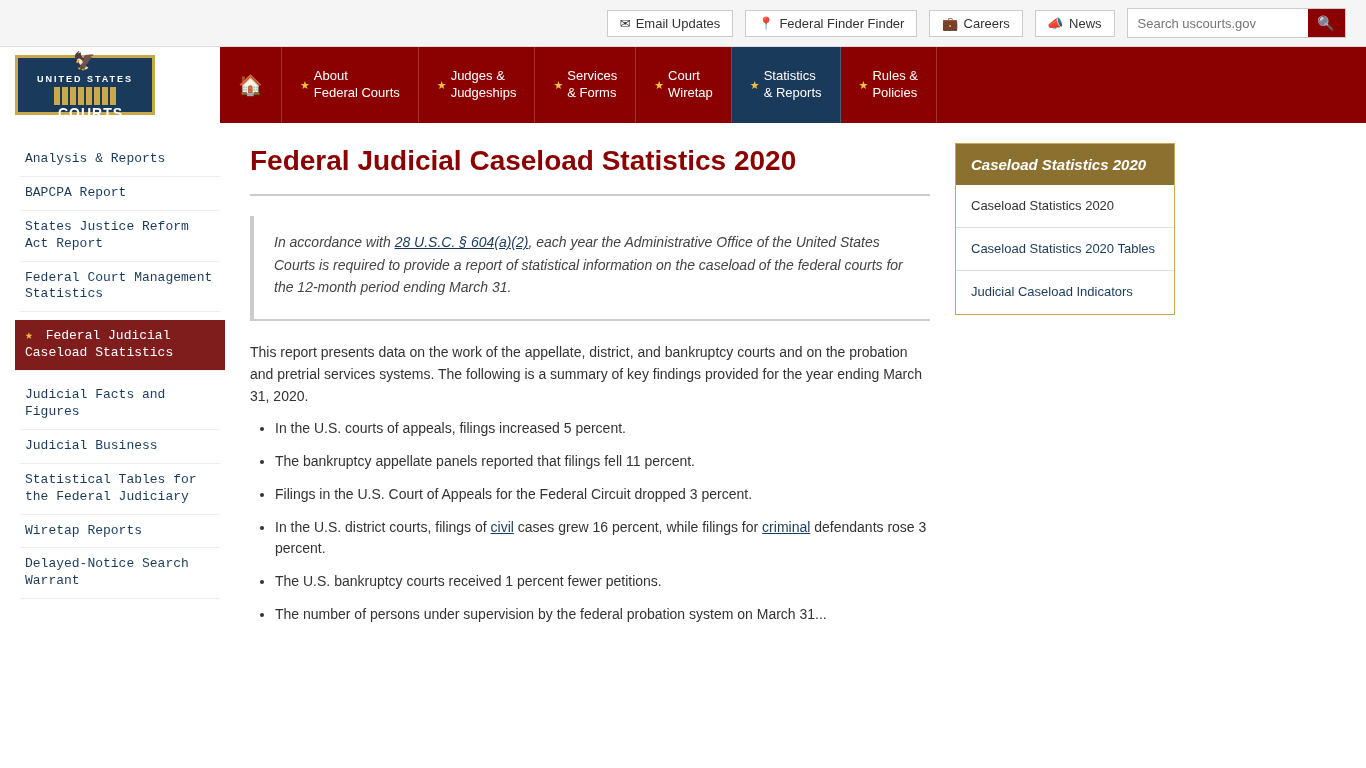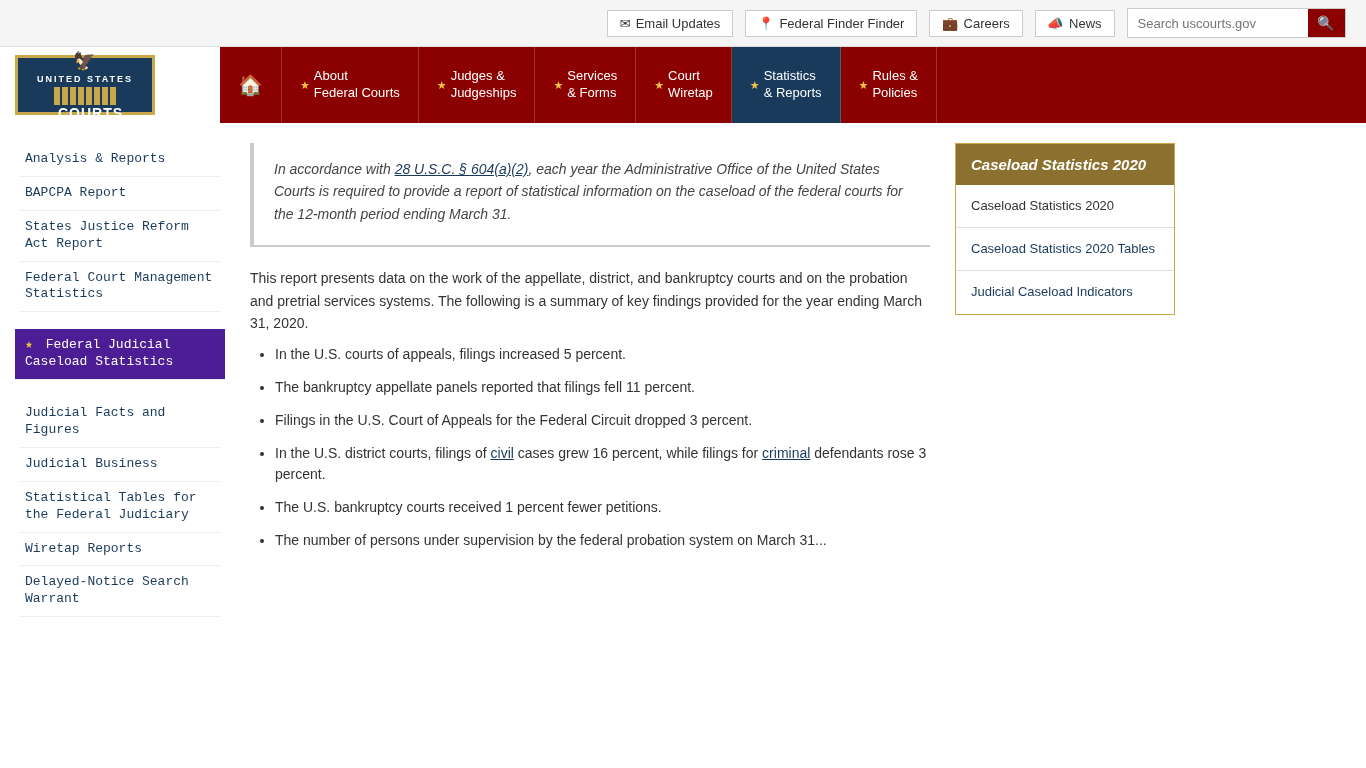--- a/index.html
+++ b/index.html
@@ -112,24 +112,24 @@
     .sidebar-item {
       padding: 8px 5px;
       font-size: 13px;
       color: #1a3a5c;
       cursor: pointer;
       line-height: 1.3;
       border-bottom: 1px solid #eee;
       font-family: Liberation Mono, monospace;
     }
     .sidebar-item.active {
-      background: #4c1d95;
+      background: #7f1d1d;
       color: #fff;
       padding: 8px 10px;
-      margin: 17px -5px;
+      margin: 8px -5px;
     }
     .sidebar-item.active .star { color: #f0c040; margin-right: 5px; }
 
     
     .content {
       flex: 1;
       max-width: 680px;
     }
     .page-title {
       font-size: 28px;
@@ -344,20 +344,21 @@
       <span class="star">★ </span><span>Federal Judicial Caseload Statistics</span>
     </div>
     <div class="sidebar-item">Judicial Facts and Figures</div>
     <div class="sidebar-item">Judicial Business</div>
     <div class="sidebar-item">Statistical Tables for the Federal Judiciary</div>
     <div class="sidebar-item">Wiretap Reports</div>
     <div class="sidebar-item">Delayed-Notice Search Warrant</div>
   </aside>
 
   <main class="content">
+    <h1 class="page-title">Federal Judicial Caseload Statistics 2020</h1>
 
     <div class="quote-block">
       <span>In accordance with </span><a href="#">28 U.S.C. § 604(a)(2)</a><span>, each year the Administrative Office of the United States Courts is required to provide a report of statistical information on the caseload of the federal courts for the 12-month period ending March 31.</span>
     </div>
 
     <p class="content-text">This report presents data on the work of the appellate, district, and bankruptcy courts and on the probation and pretrial services systems. The following is a summary of key findings provided for the year ending March 31, 2020.</p>
 
     <ul class="bullet-list">
       <li class="list-item">In the U.S. courts of appeals, filings increased 5 percent.</li>
       <li class="list-item">The bankruptcy appellate panels reported that filings fell 11 percent.</li>

